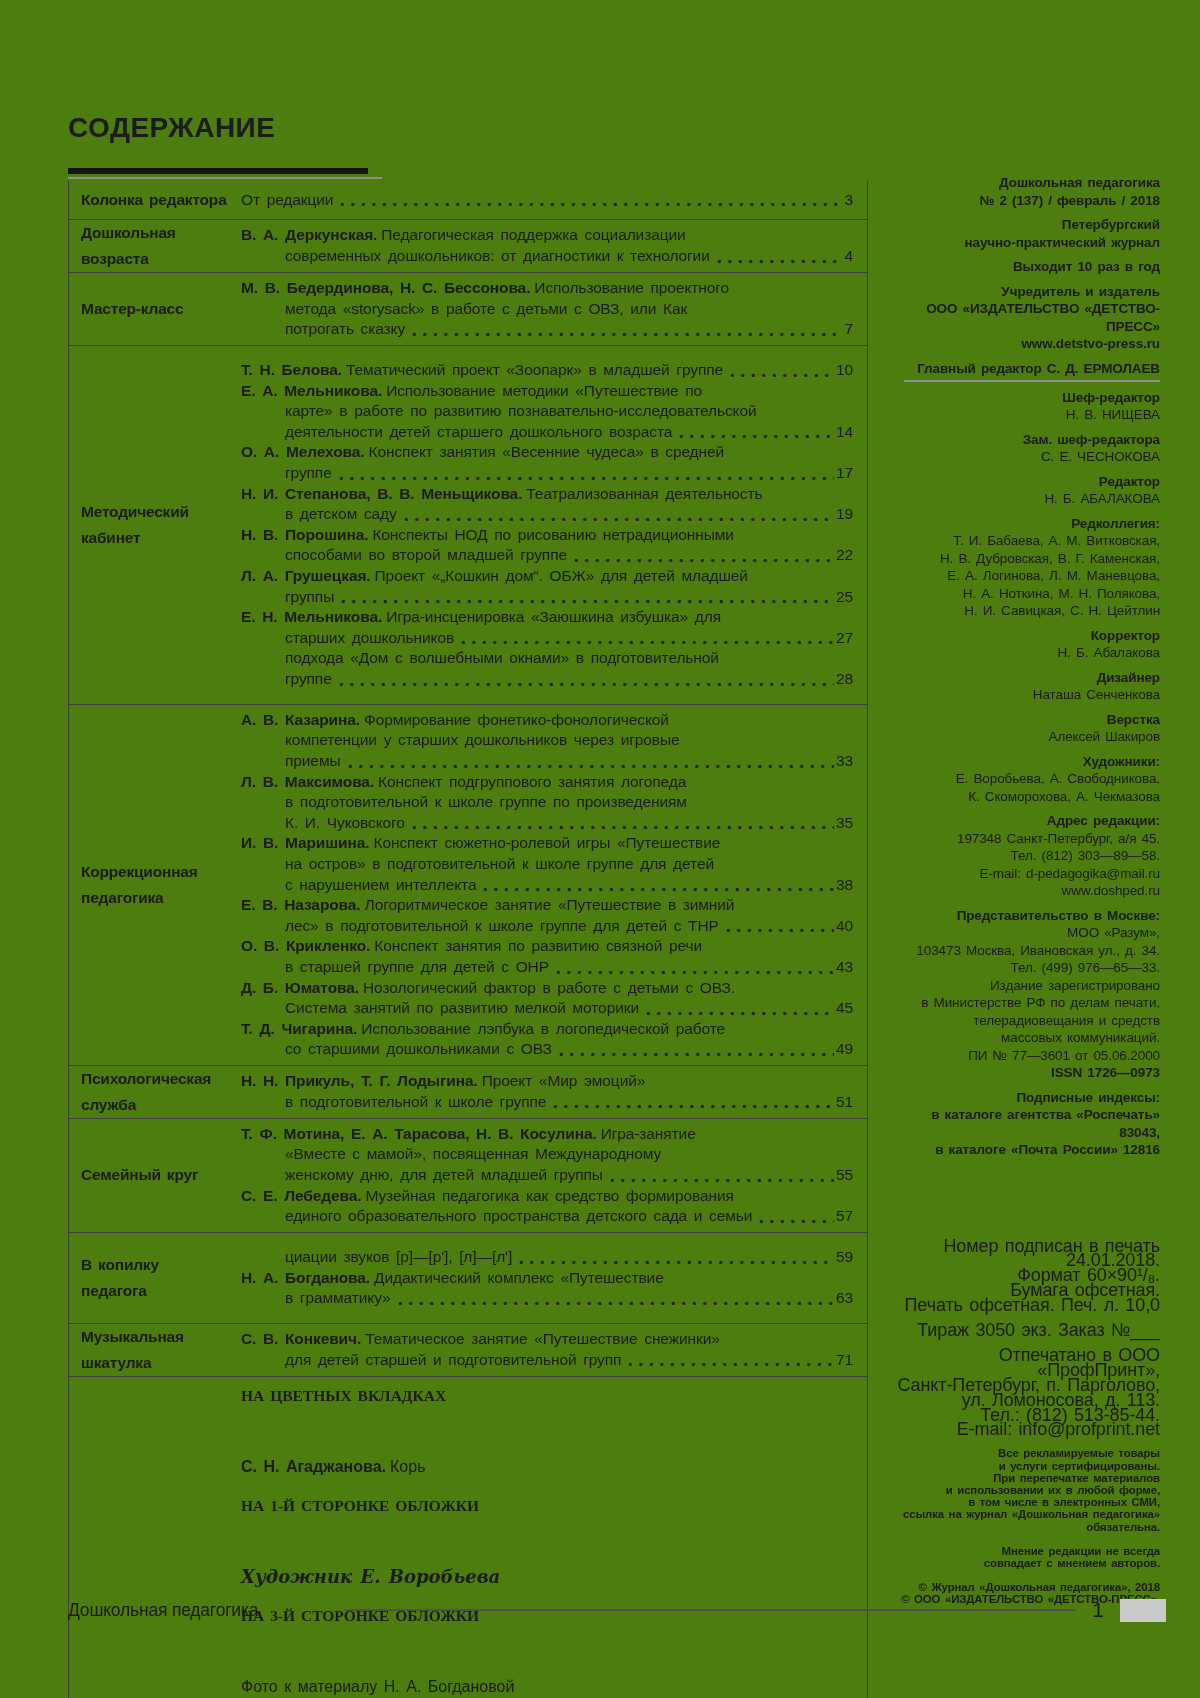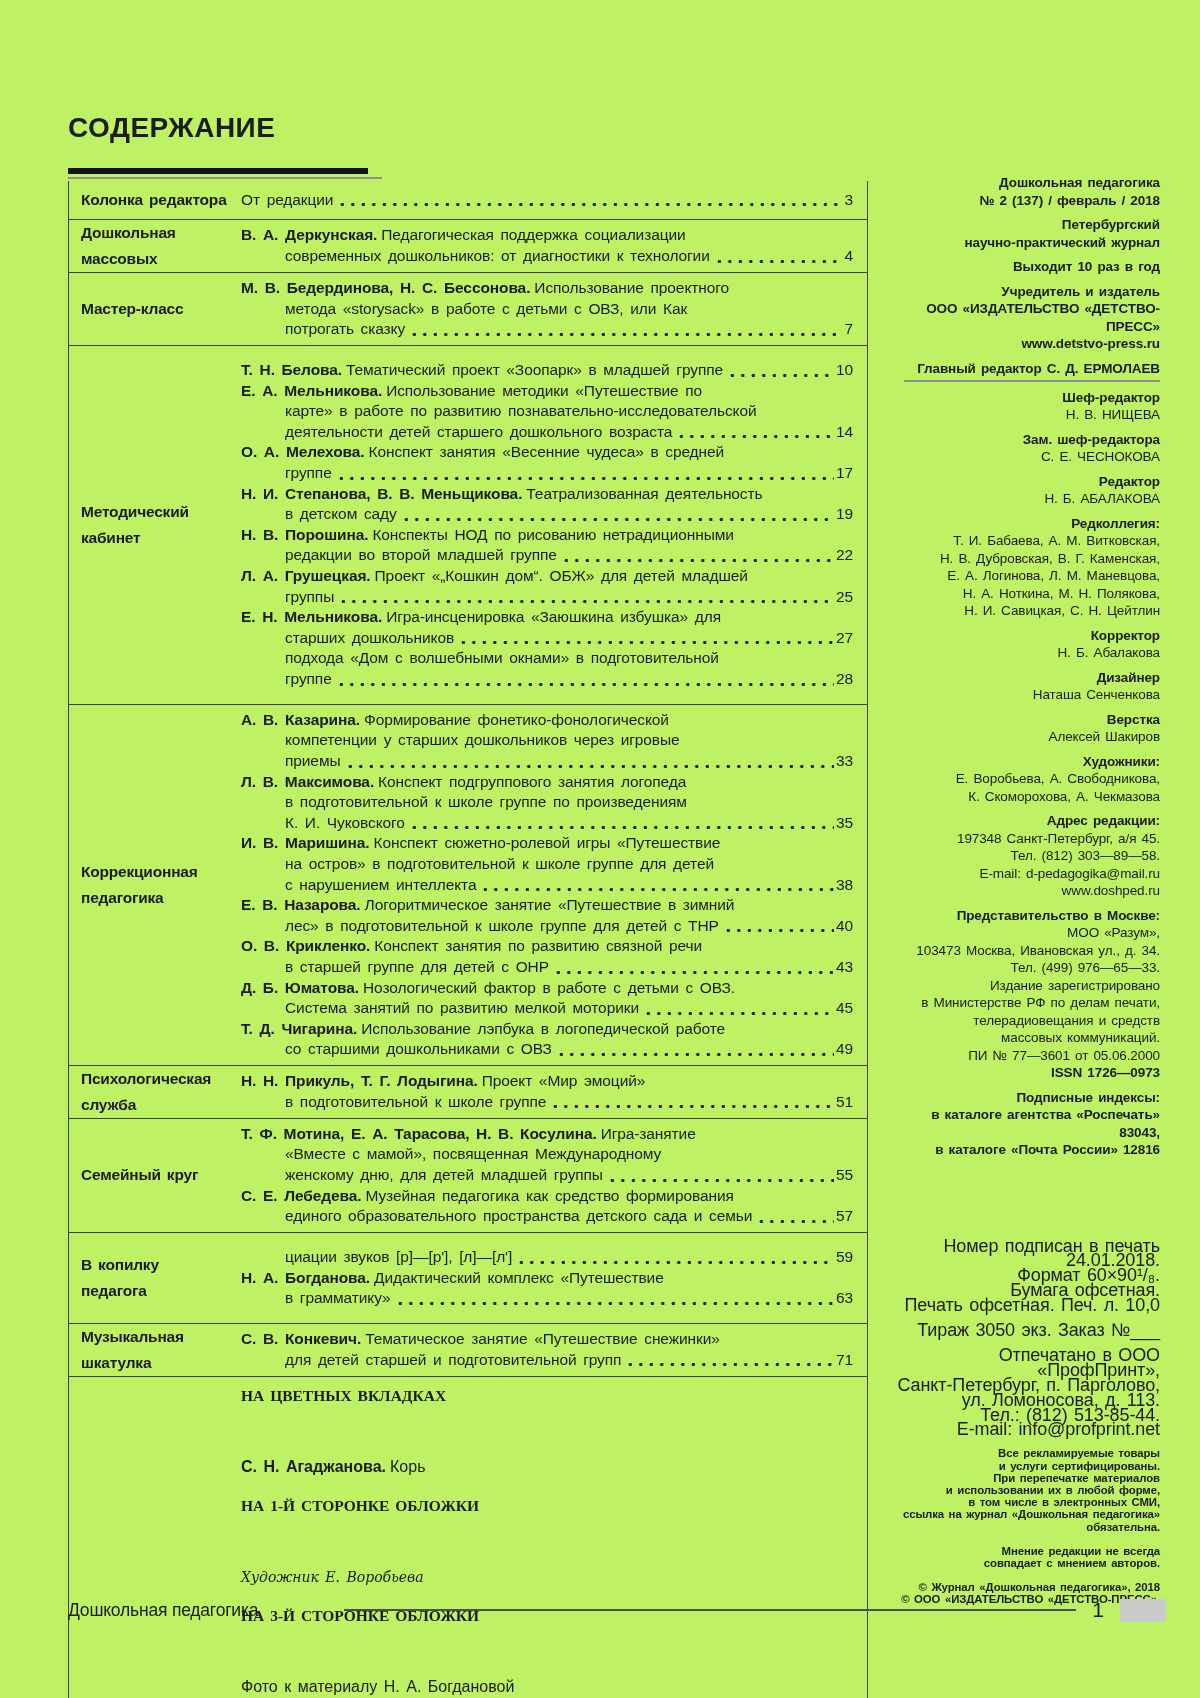--- a/index.html
+++ b/index.html
@@ -1,16 +1,16 @@
 <!DOCTYPE html>
 <html><head>
 <meta charset="utf-8">
 <style>
   html,body{margin:0;padding:0;background:#e8e8e8;}
-  .page{position:relative;width:1200px;height:1698px;margin:0 auto;background:#bef264;
+  .page{position:relative;width:1200px;height:1698px;margin:0 auto;background:#4d7c0f;
         font-family:"Liberation Sans",sans-serif;color:#1c1c1c;overflow:hidden;box-sizing:border-box;}
   *{box-sizing:border-box;}
 
   
   .title{position:absolute;left:68px;top:112px;font-size:28px;font-weight:bold;letter-spacing:.5px;}
   .bar-thick{position:absolute;left:68px;top:168px;width:300px;height:6px;background:#141414;}
   .bar-thin{position:absolute;left:68px;top:177px;width:314px;height:2px;background:#8f8f8f;}
 
   
   .toc{position:absolute;left:68px;top:181px;width:800px;
@@ -38,21 +38,21 @@
   .dots{flex:1 0 12px;align-self:flex-end;height:5px;margin:0 2px 3px 7px;
         background-image:radial-gradient(circle at 2.2px 2.5px,#262626 1.5px,transparent 1.9px);
         background-size:10.5px 5px;background-repeat:repeat-x;}
   .pg{flex:0 0 auto;font-size:15.5px;}
 
   
   .toc-row.last .ent{padding-top:8px;}
   .cover-group{margin-bottom:16px;}
   .cover-head{font-weight:bold;font-size:15.5px;line-height:22px;word-spacing:2px;font-family:Liberation Serif, serif;}
   .cover-text{font-size:16px;line-height:24px;word-spacing:2px;white-space:nowrap;margin-top:48px;}
-  .cover-text.script{font-family:"DejaVu Serif",serif;font-style:italic;font-size:14px;}
+  .cover-text.script{font-family:"DejaVu Serif",serif;font-style:italic;font-size:18px;font-weight:bold;}
 
   
   .sidebar{position:absolute;left:890px;right:40px;top:174px;text-align:right;}
   .sb-block{margin-bottom:7px;}
   .sb-line{font-size:13.5px;line-height:17.5px;letter-spacing:-.1px;word-spacing:1.5px;}
   .sb-line.b{font-weight:bold;}
   .sb-rule{height:1.5px;width:256px;background:#909090;margin:3px 0 2px auto;}
   .sb-block.md .sb-line{font-size:18px;line-height:14.9px;}
   .sb-block.md{margin-bottom:10px;}
   .sb-block.sm .sb-line{font-size:11.4px;line-height:12.2px;font-weight:bold;}
@@ -86,21 +86,21 @@
               <span class="t">От редакции</span>
               <span class="dots"></span>
               <span class="pg">3</span>
             </div>
           </div>
         </div>
       </div>
       <div class="toc-row">
         <div class="cat">
           <div class="cat-line">Дошкольная</div>
-          <div class="cat-line">массовых</div>
+          <div class="cat-line">возраста</div>
         </div>
         <div class="ent">
           <div class="entry">
             <div class="entry-line"><span class="author">В. А. Деркунская.</span><span class="t">Педагогическая поддержка социализации</span></div>
             <div class="entry-line cont with-page">
               <span class="t">современных дошкольников: от диагностики к технологии</span>
               <span class="dots"></span>
               <span class="pg">4</span>
             </div>
           </div>
@@ -157,21 +157,21 @@
             <div class="entry-line"><span class="author">Н. И. Степанова, В. В. Меньщикова.</span><span class="t">Театрализованная деятельность</span></div>
             <div class="entry-line cont with-page">
               <span class="t">в детском саду</span>
               <span class="dots"></span>
               <span class="pg">19</span>
             </div>
           </div>
           <div class="entry">
             <div class="entry-line"><span class="author">Н. В. Порошина.</span><span class="t">Конспекты НОД по рисованию нетрадиционными</span></div>
             <div class="entry-line cont with-page">
-              <span class="t">редакции во второй младшей группе</span>
+              <span class="t">способами во второй младшей группе</span>
               <span class="dots"></span>
               <span class="pg">22</span>
             </div>
           </div>
           <div class="entry">
             <div class="entry-line"><span class="author">Л. А. Грушецкая.</span><span class="t">Проект «„Кошкин дом“. ОБЖ» для детей младшей</span></div>
             <div class="entry-line cont with-page">
               <span class="t">группы</span>
               <span class="dots"></span>
               <span class="pg">25</span>

